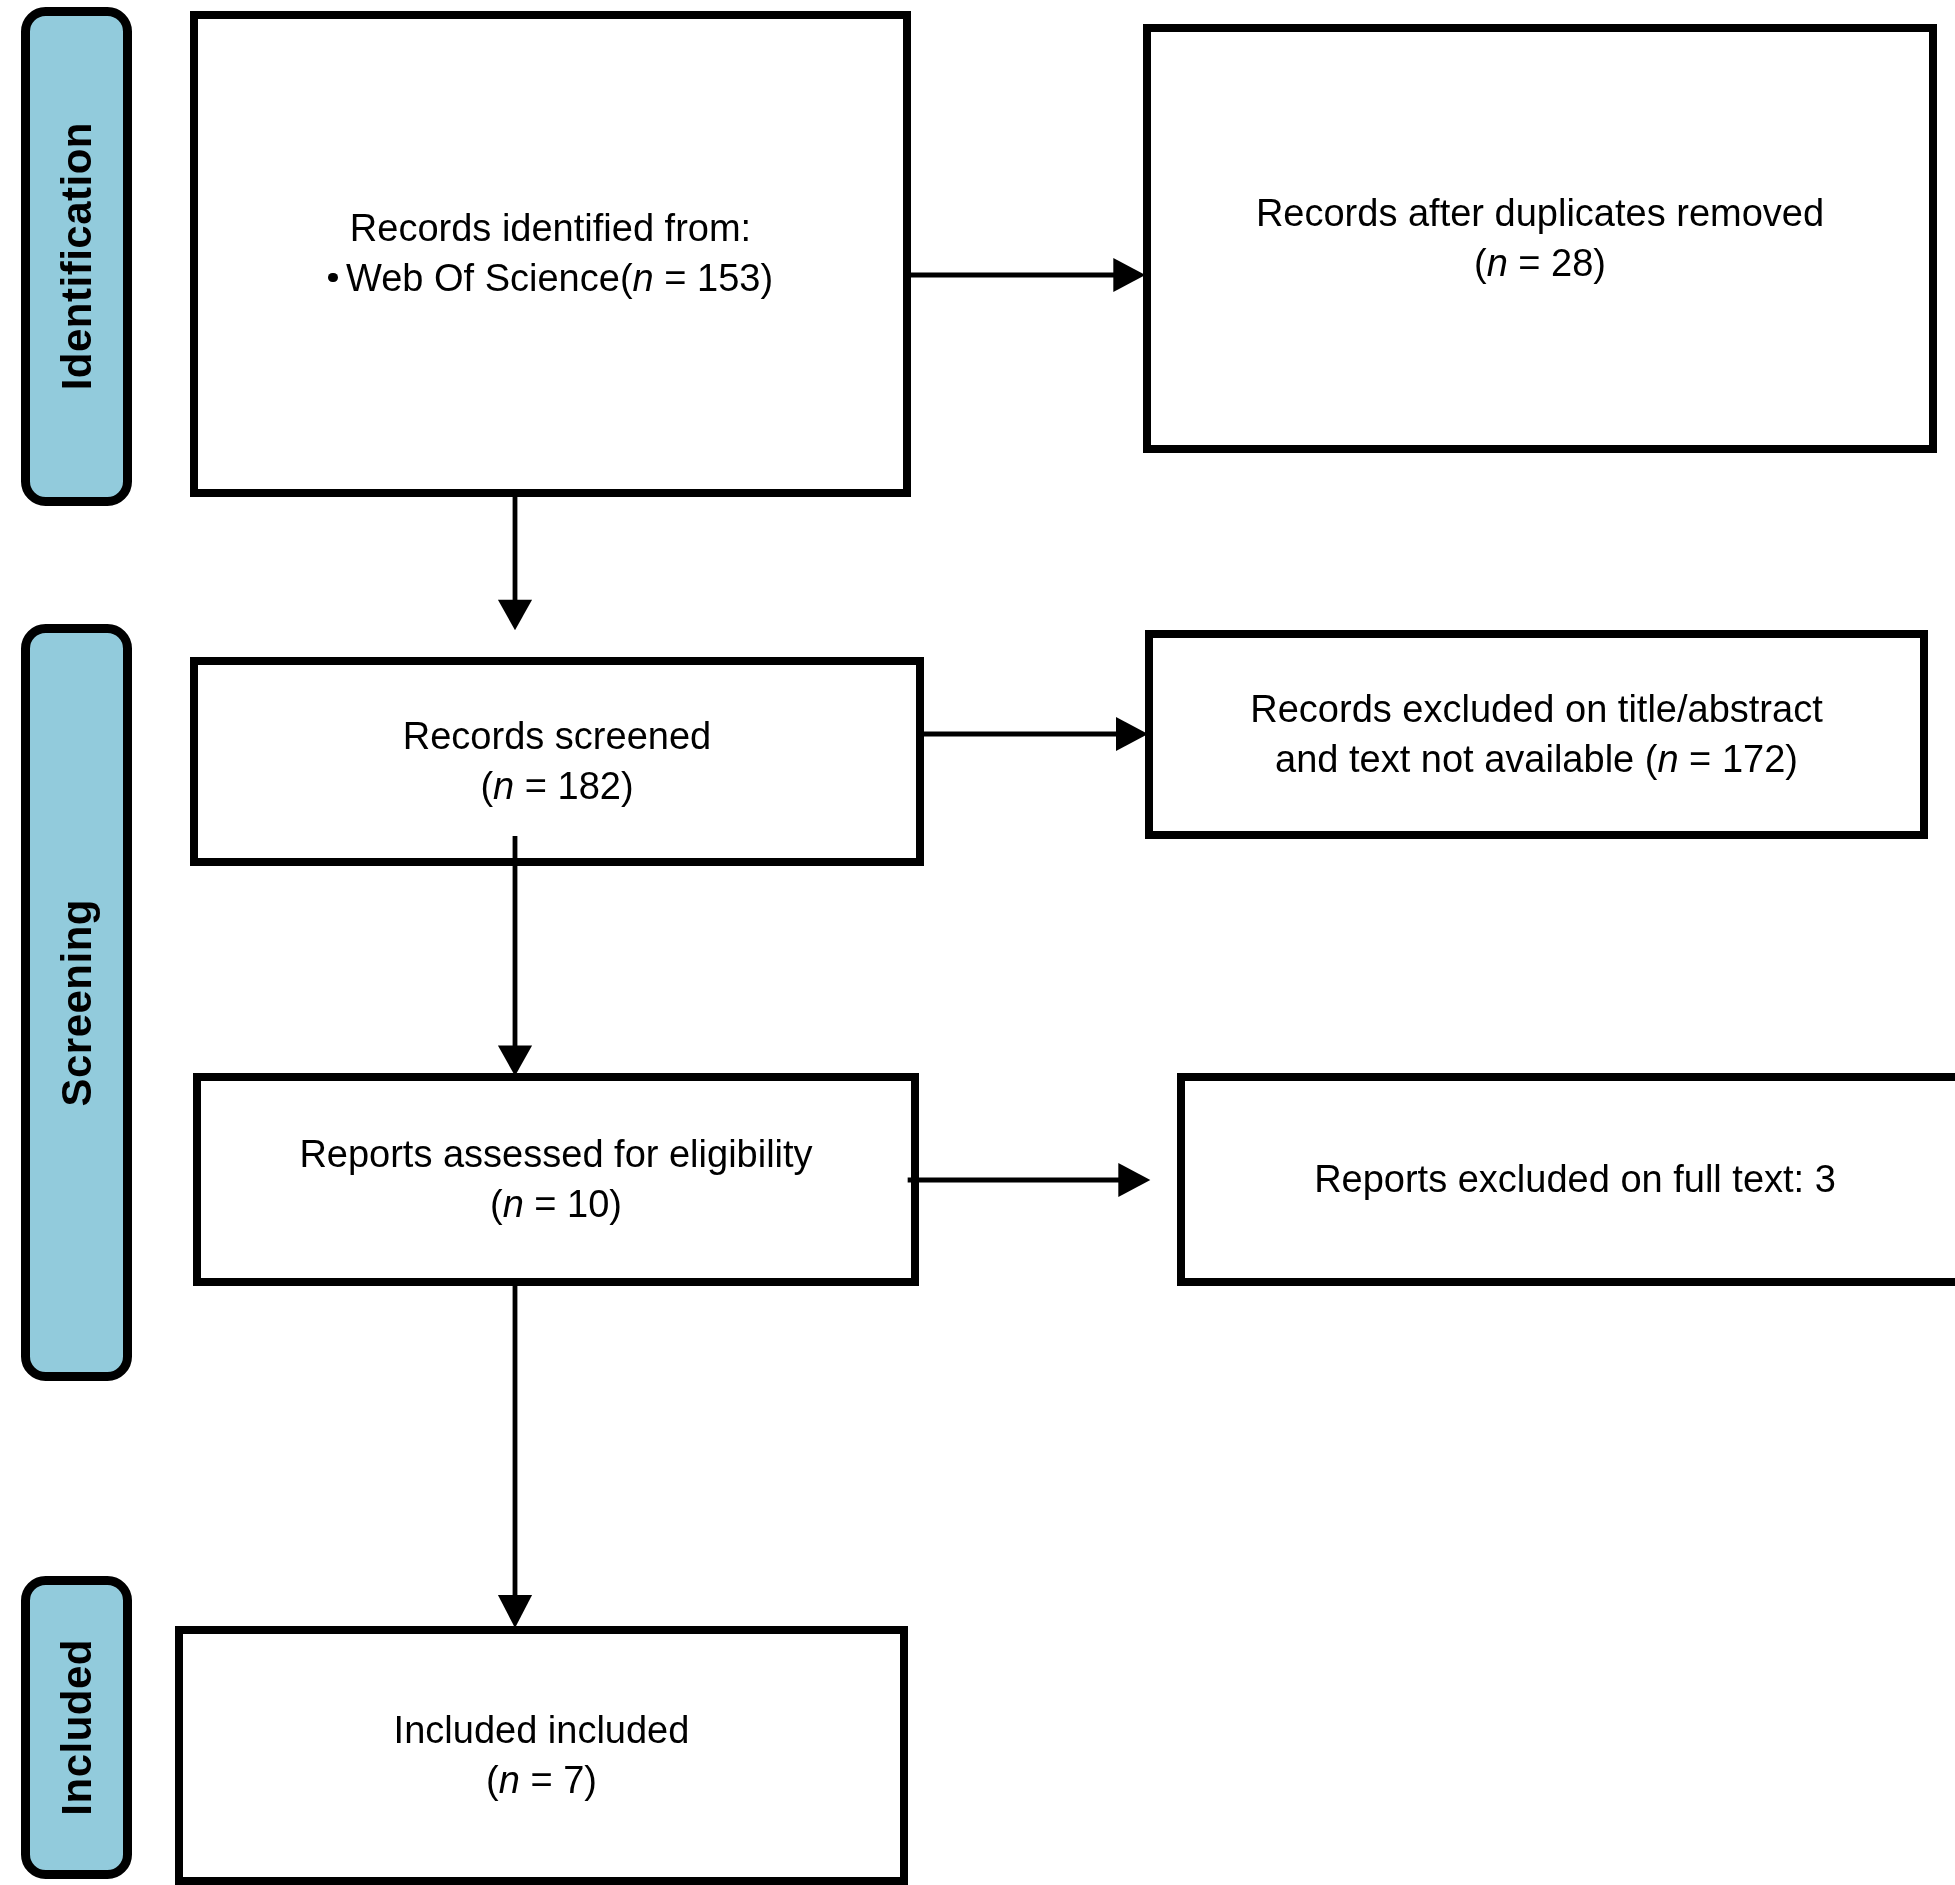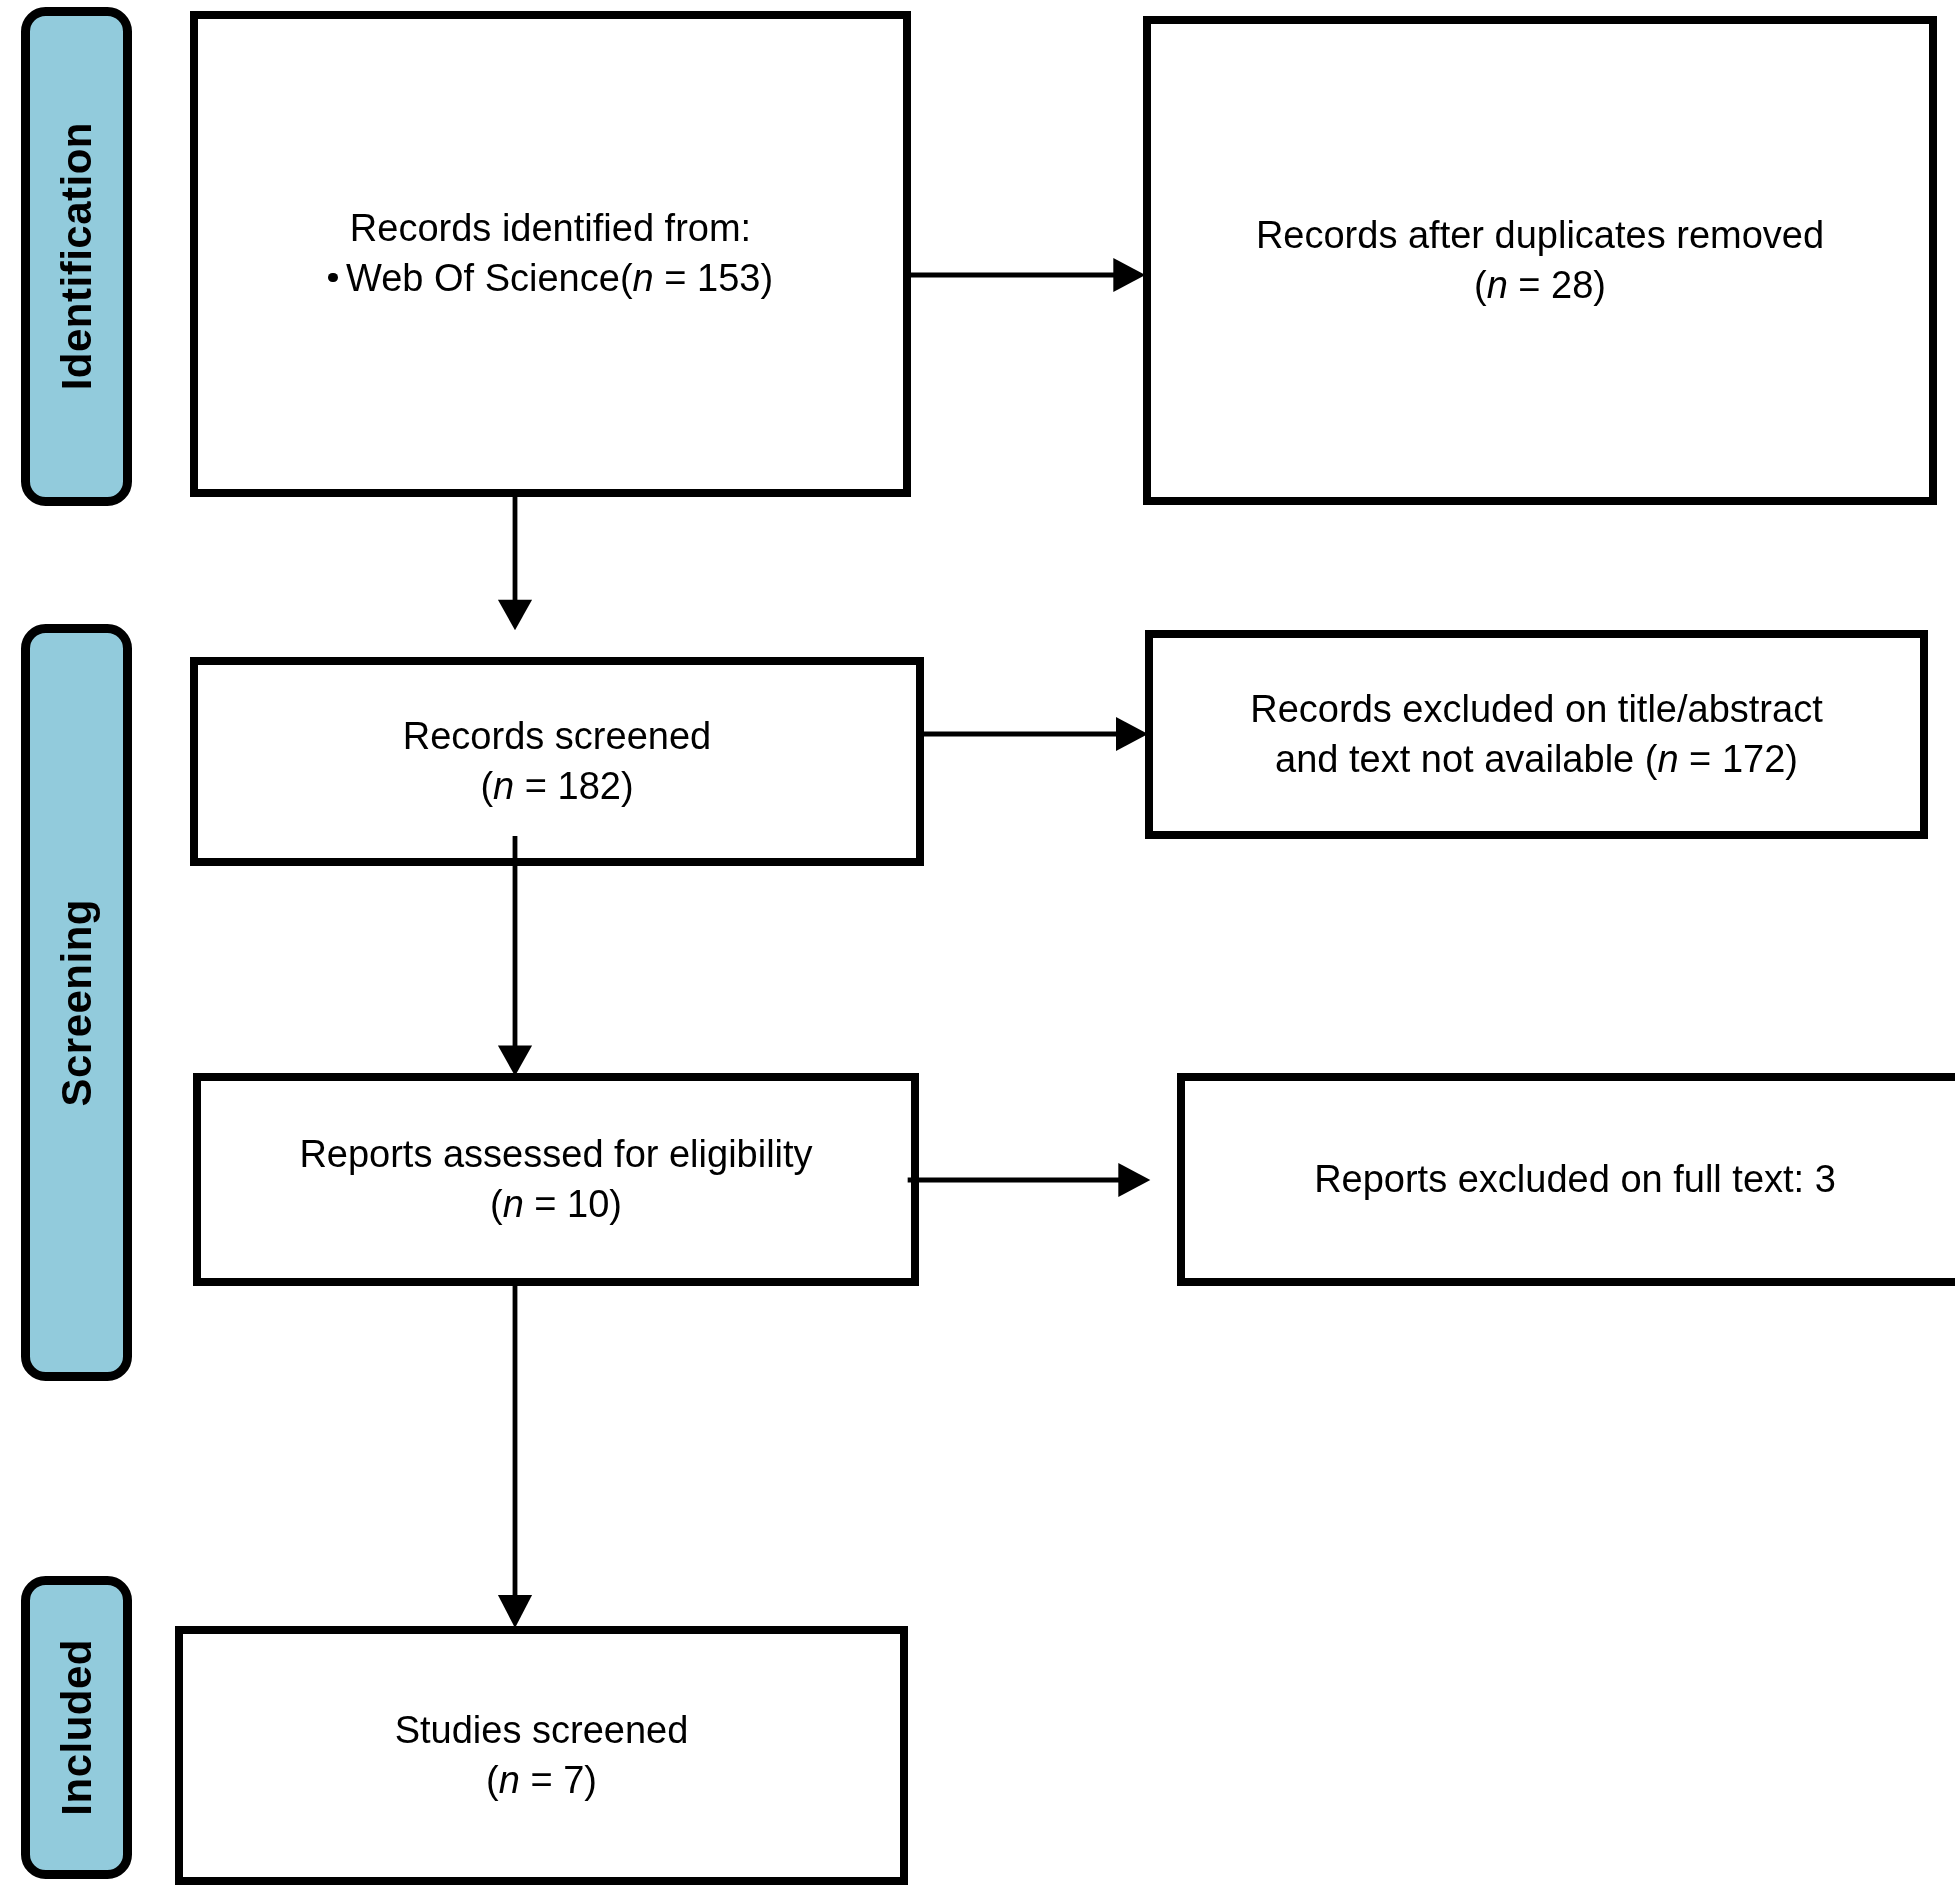--- a/index.html
+++ b/index.html
@@ -96,21 +96,21 @@
 
   <div class="flow-box" style="left:190px; top:10.7px; width:721px; height:486px;">
     <div class="box-text">
       <span class="line">Records identified from:</span>
       <span class="bul">
         <span class="dot"></span><span>Web Of Science</span><span>(</span><span class="ital">n</span><span> = </span><span>153</span><span>)</span>
       </span>
     </div>
   </div>
 
-  <div class="flow-box" style="left:1143px; top:16px; width:794px; height:489px;">
+  <div class="flow-box" style="left:1143px; top:24px; width:794px; height:429px;">
     <div class="box-text">
       <span class="line">Records after duplicates removed</span>
       <span class="line"><span>(</span><span class="ital">n</span><span> = </span><span>28</span><span>)</span></span>
     </div>
   </div>
 
   <div class="flow-box" style="left:190px; top:657px; width:734px; height:209px;">
     <div class="box-text">
       <span class="line">Records screened</span>
       <span class="line"><span>(</span><span class="ital">n</span><span> = </span><span>182</span><span>)</span></span>
@@ -132,21 +132,21 @@
   </div>
 
   <div class="flow-box" style="left:1177px; top:1073px; width:796px; height:213px;">
     <div class="box-text">
       <span class="line">Reports excluded on full text: 3</span>
     </div>
   </div>
 
   <div class="flow-box" style="left:175px; top:1626px; width:733px; height:259px;">
     <div class="box-text">
-      <span class="line">Studies screened</span>
+      <span class="line">Included included</span>
       <span class="line"><span>(</span><span class="ital">n</span><span> = </span><span>7</span><span>)</span></span>
     </div>
   </div>
 
   <div class="conn" style="left:908px; top:243px; width:240px; height:64px;">
     <svg width="240" height="64" viewBox="0 0 450 120">
       <line x1="5" y1="60" x2="390" y2="60" stroke="#000" stroke-width="9"></line>
       <polygon points="385,28 445,60 385,92" fill="#000"></polygon>
     </svg>
   </div>

